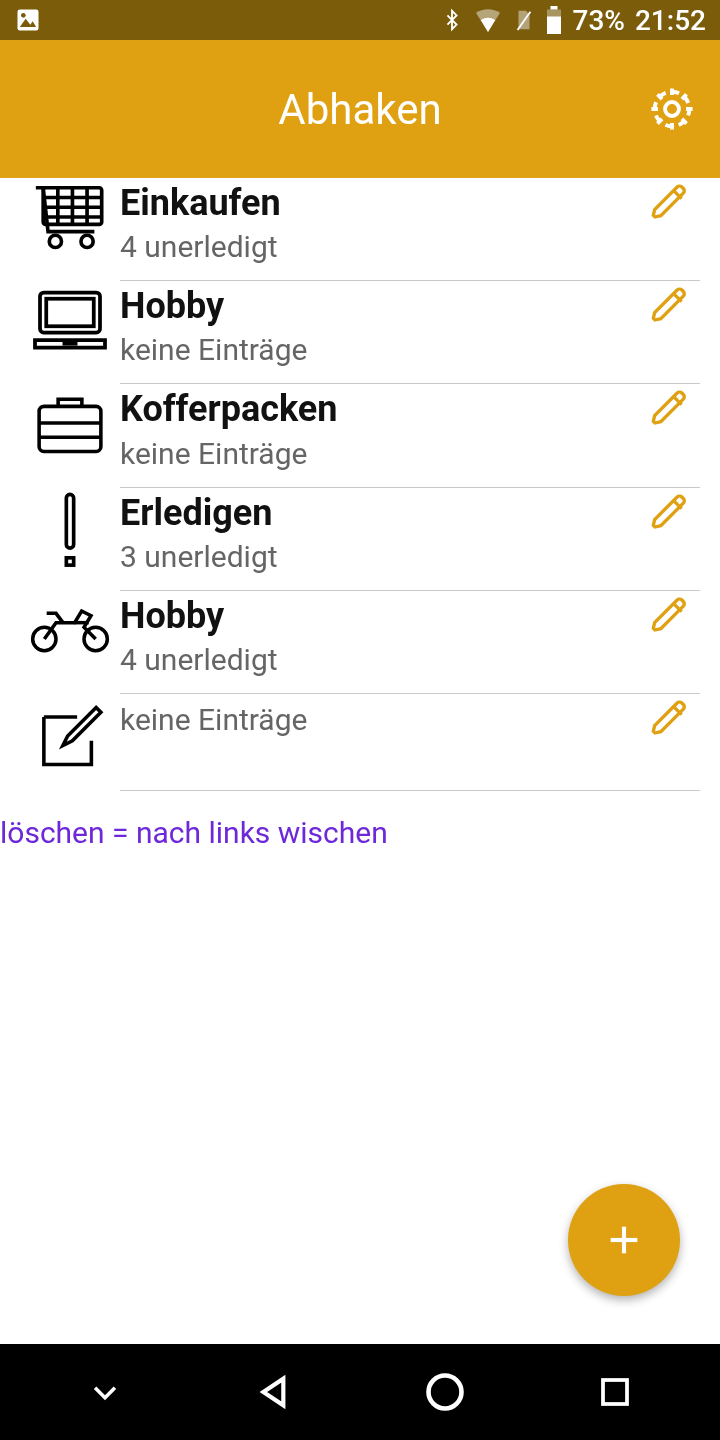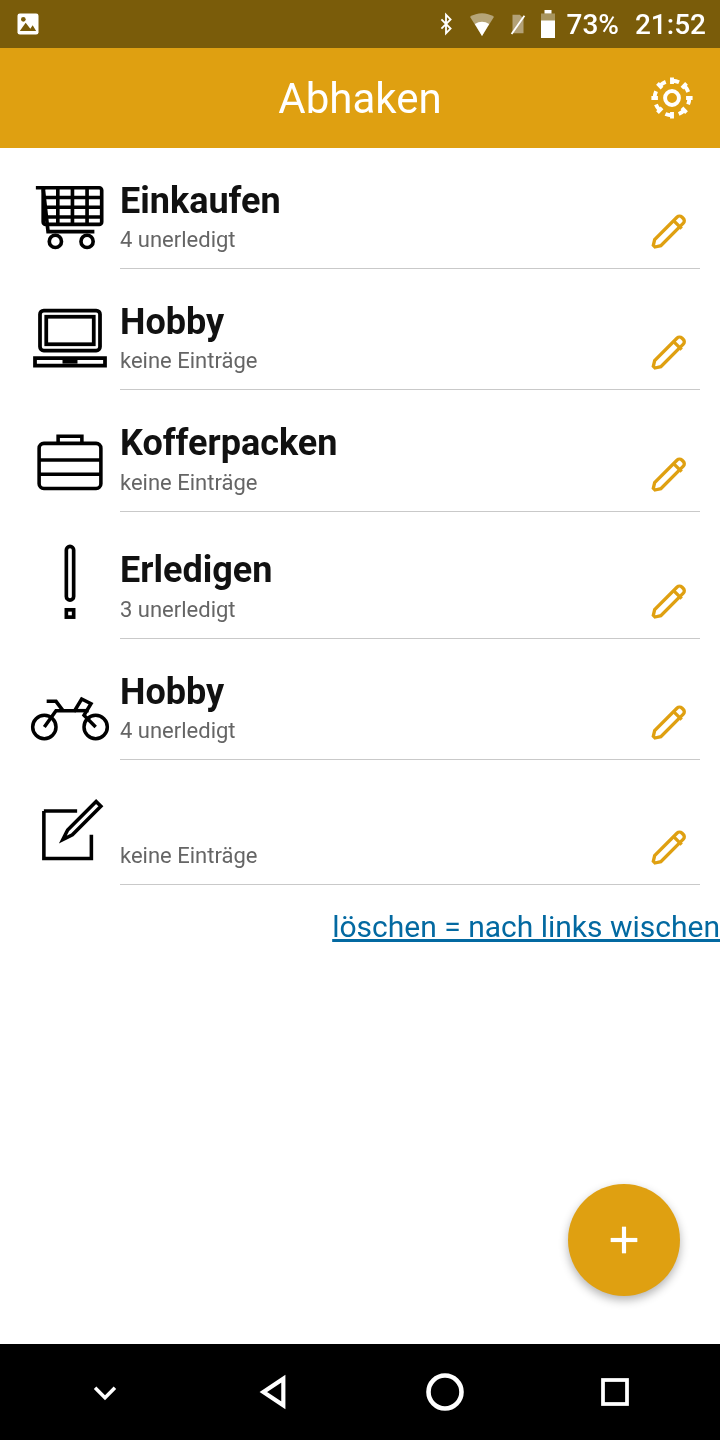--- a/index.html
+++ b/index.html
@@ -1,57 +1,57 @@
 <!DOCTYPE html>
 <html><head>
 <meta charset="utf-8">
 <style>
   * { margin: 0; padding: 0; box-sizing: border-box; }
   html, body { width: 720px; height: 1440px; font-family: -apple-system, BlinkMacSystemFont, "Segoe UI", Roboto, sans-serif; background: #fff; overflow: hidden; }
   .status-bar {
-    height: 48px;
+    height: 40px;
     background: #7a5c0a;
     display: flex;
     align-items: center;
     justify-content: space-between;
     padding: 0 14px;
     color: #fff;
   }
   .status-left { display: flex; align-items: center; gap: 8px; }
   .status-right { display: flex; align-items: center; gap: 10px; font-size: 28px; font-weight: 500; }
   .app-bar {
-    height: 100px;
+    height: 138px;
     background: #dfa011;
     display: flex;
     align-items: center;
     justify-content: center;
     position: relative;
   }
   .app-title { color: #fff; font-size: 42px; font-weight: 400; }
   .gear-btn { position: absolute; right: 20px; top: 50%; transform: translateY(-50%); width: 56px; height: 56px; display:flex; align-items:center; justify-content:center; cursor:pointer; }
   .list { }
   .list-row {
     display: flex;
-    align-items: flex-end;
-    padding: 32px 20px 16px 20px;
+    align-items: flex-start;
+    padding: 4px 20px 16px 20px;
     position: relative;
   }
   .list-row .icon-cell {
     width: 100px;
     display: flex;
     align-items: center;
     justify-content: center;
     flex-shrink: 0;
   }
   .list-row .text-cell { flex: 1; padding-left: 0px; }
   .list-row .title { font-size: 36px; font-weight: 700; color: #111; line-height: 1.2; }
-  .list-row .subtitle { font-size: 22px; color: #656565; margin-top: 4px; }
+  .list-row .subtitle { font-size: 30px; color: #656565; margin-top: 4px; }
   .list-row .edit-cell { width: 60px; display:flex; align-items:center; justify-content:center; cursor:pointer; }
   .divider { height: 1px; background: #c9c9c9; margin-left: 120px; margin-right: 20px; }
-  .hint { text-align: right; color: #0369a1; font-size: 30px; padding: 24px 0; text-decoration: underline; }
+  .hint { text-align: left; color: #6d28d9; font-size: 30px; padding: 24px 0; }
   .fab {
     position: absolute;
     right: 40px;
     bottom: 144px;
     width: 112px; height: 112px;
     border-radius: 56px;
     background: #dfa011;
     display:flex; align-items:center; justify-content:center;
     box-shadow: 0 4px 10px rgba(0,0,0,0.3);
     cursor:pointer;
@@ -101,21 +101,21 @@
         </svg>
     </span>
     <span>
       <svg width="18" height="28" viewBox="0 0 12 24">
           <rect x="3" y="0" width="6" height="3" fill="#fff"></rect>
           <rect x="0" y="3" width="12" height="21" fill="#fff" opacity="0.35"></rect>
           <rect x="0" y="9" width="12" height="15" fill="#fff"></rect>
         </svg>
     </span>
     <span>73%</span>
-    <span style="margin-left:6px;">21:52</span>
+    <span style="">21:52</span>
   </div>
 </div>
 
 <div class="app-bar">
   <div class="app-title">Abhaken</div>
   <div class="gear-btn">
     <svg width="52" height="52" viewBox="0 0 24 24" fill="none" stroke="#fff" stroke-width="1.8">
       <circle cx="12" cy="12" r="3.2"></circle>
       <path d="M12 2.5v3M12 18.5v3M21.5 12h-3M5.5 12h-3M18.7 5.3l-2.1 2.1M7.4 16.6l-2.1 2.1M18.7 18.7l-2.1-2.1M7.4 7.4 5.3 5.3"></path>
       <circle cx="12" cy="12" r="8" stroke-dasharray="3 3.3"></circle>

